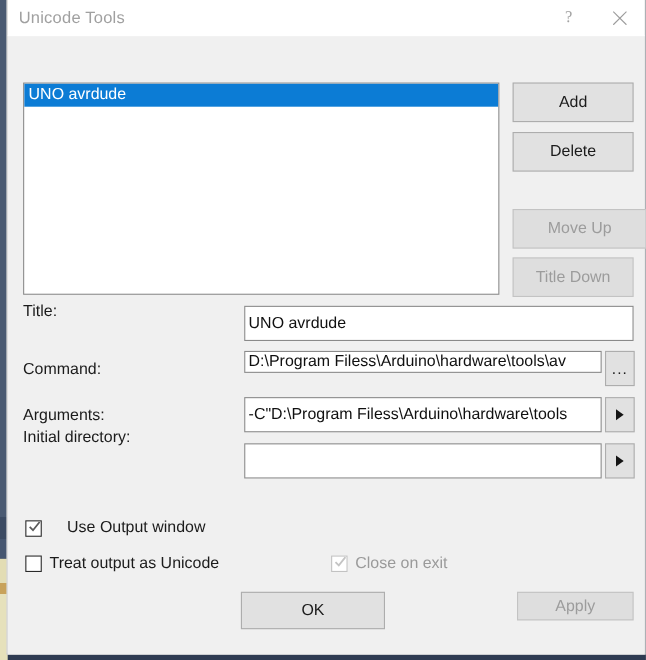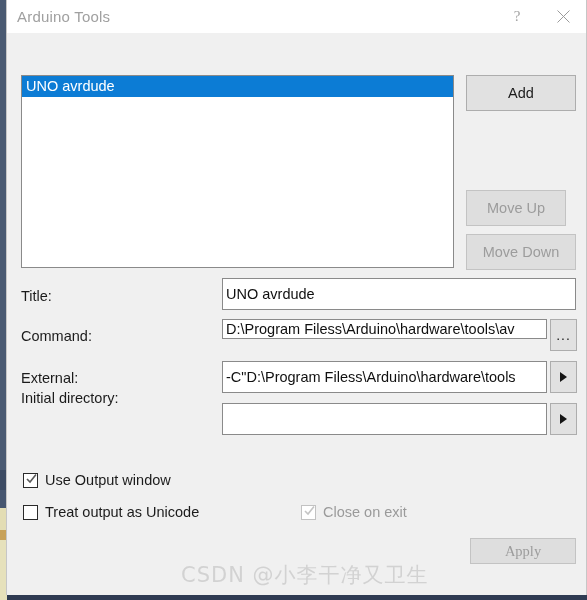--- a/index.html
+++ b/index.html
@@ -220,21 +220,21 @@
   <div class="bd-seg" style="height:20px;background:#3c4b63;"></div>
   <div class="bd-seg" style="height:18px;background:#465670;"></div>
   <div class="bd-seg" style="height:22px;background:#e3ddb4;"></div>
   <div class="bd-seg" style="height:10px;background:#c8a25a;"></div>
   <div class="bd-seg" style="height:60px;background:#e6e1bb;"></div>
 </div>
 
 <div id="dialog">
 
   <div class="titlebar">
-    <div class="titlebar-text">Arduino Tools</div>
+    <div class="titlebar-text">Unicode Tools</div>
     <div class="titlebar-buttons">
       <div class="tb-btn">
         <span class="help-glyph">?</span>
       </div>
       <div class="tb-btn">
         <svg width="13" height="13" viewBox="0 0 13 13" aria-hidden="true">
           <line x1="0.5" y1="0.5" x2="12.5" y2="12.5" stroke="#9b9b9b" stroke-width="1"></line>
           <line x1="12.5" y1="0.5" x2="0.5" y2="12.5" stroke="#9b9b9b" stroke-width="1"></line>
         </svg>
       </div>
@@ -242,45 +242,46 @@
   </div>
 
   <div class="client">
 
 
     <div class="listbox">
       <div class="listbox-item selected">UNO avrdude</div>
     </div>
 
     <div class="btn" style="left:459px; top:42px; width:110px; height:36px;">Add</div>
-    <div class="btn disabled" style="left:459px; top:157px; width:100px; height:36px;">Move Up</div>
-    <div class="btn disabled" style="left:459px; top:201px; width:110px; height:36px;">Move Down</div>
-
-    <div class="label" style="left:14px; top:255px;">Title:</div>
+    <div class="btn" style="left:459px; top:87px; width:110px; height:36px;">Delete</div>
+    <div class="btn disabled" style="left:459px; top:157px; width:122px; height:36px;">Move Up</div>
+    <div class="btn disabled" style="left:459px; top:201px; width:110px; height:36px;">Title Down</div>
+
+    <div class="label" style="left:14px; top:242px;">Title:</div>
     <div class="field" style="left:215px; top:245px; width:354px; height:32px;" title="UNO avrdude">UNO avrdude</div>
 
     <div class="label" style="left:14px; top:295px;text-align:right;">Command:</div>
     <div class="field" style="left:215px; top:286px; width:325px; height:20px;" title="D:\Program Filess\Arduino\hardware\tools\av">D:\Program Filess\Arduino\hardware\tools\av</div>
     <div class="sidebtn" style="left:543px; top:286px; height:32px;">
       <span class="dots">...</span>
     </div>
 
-    <div class="label" style="left:14px; top:337px;">External:</div>
+    <div class="label" style="left:14px; top:337px;">Arguments:</div>
     <div class="field" style="left:215px; top:328px; width:325px; height:32px;" title="-C&quot;D:\Program Filess\Arduino\hardware\tools">-C"D:\Program Filess\Arduino\hardware\tools</div>
     <div class="sidebtn" style="left:543px; top:328px; height:32px;">
       <span class="tri"></span>
     </div>
 
     <div class="label" style="left:14px; top:357px;">Initial directory:</div>
     <div class="field" style="left:215px; top:370px; width:325px; height:32px;" placeholder=""></div>
     <div class="sidebtn" style="left:543px; top:370px; height:32px;">
       <span class="tri"></span>
     </div>
 
-    <div class="cb-row" style="left:16px; top:439px;">
+    <div class="cb-row" style="left:16px; top:439px;gap:16px;">
       <span class="cbox">
         <svg class="chk" viewBox="0 0 13 13" aria-hidden="true">
           <polyline points="2,7 5,10 11,2.5" fill="none" stroke="#5a5a5a" stroke-width="1.6"></polyline>
         </svg>
       </span>
       <span class="cb-label">Use Output window</span>
     </div>
 
 
     <div class="cb-row" style="left:294px; top:471px;">
@@ -290,18 +291,18 @@
         </svg>
       </span>
       <span class="cb-label dis">Close on exit</span>
     </div>
 
     <div class="cb-row" style="left:16px; top:471px;">
       <span class="cbox"></span>
       <span class="cb-label">Treat output as Unicode</span>
     </div>
 
-    <div class="btn disabled" style="left:463px; top:505px; width:106px; height:18px;font-family:Liberation Serif, serif;">Apply</div>
-
-    <div class="watermark" style="left:174px; top:528px;">CSDN @小李干净又卫生</div>
+    <div class="btn" style="left:212px; top:505px; width:131px; height:34px;">OK</div>
+    <div class="btn disabled" style="left:463px; top:505px; width:106px; height:18px;">Apply</div>
+
 
   </div>
 </div>
 
 </body></html>

